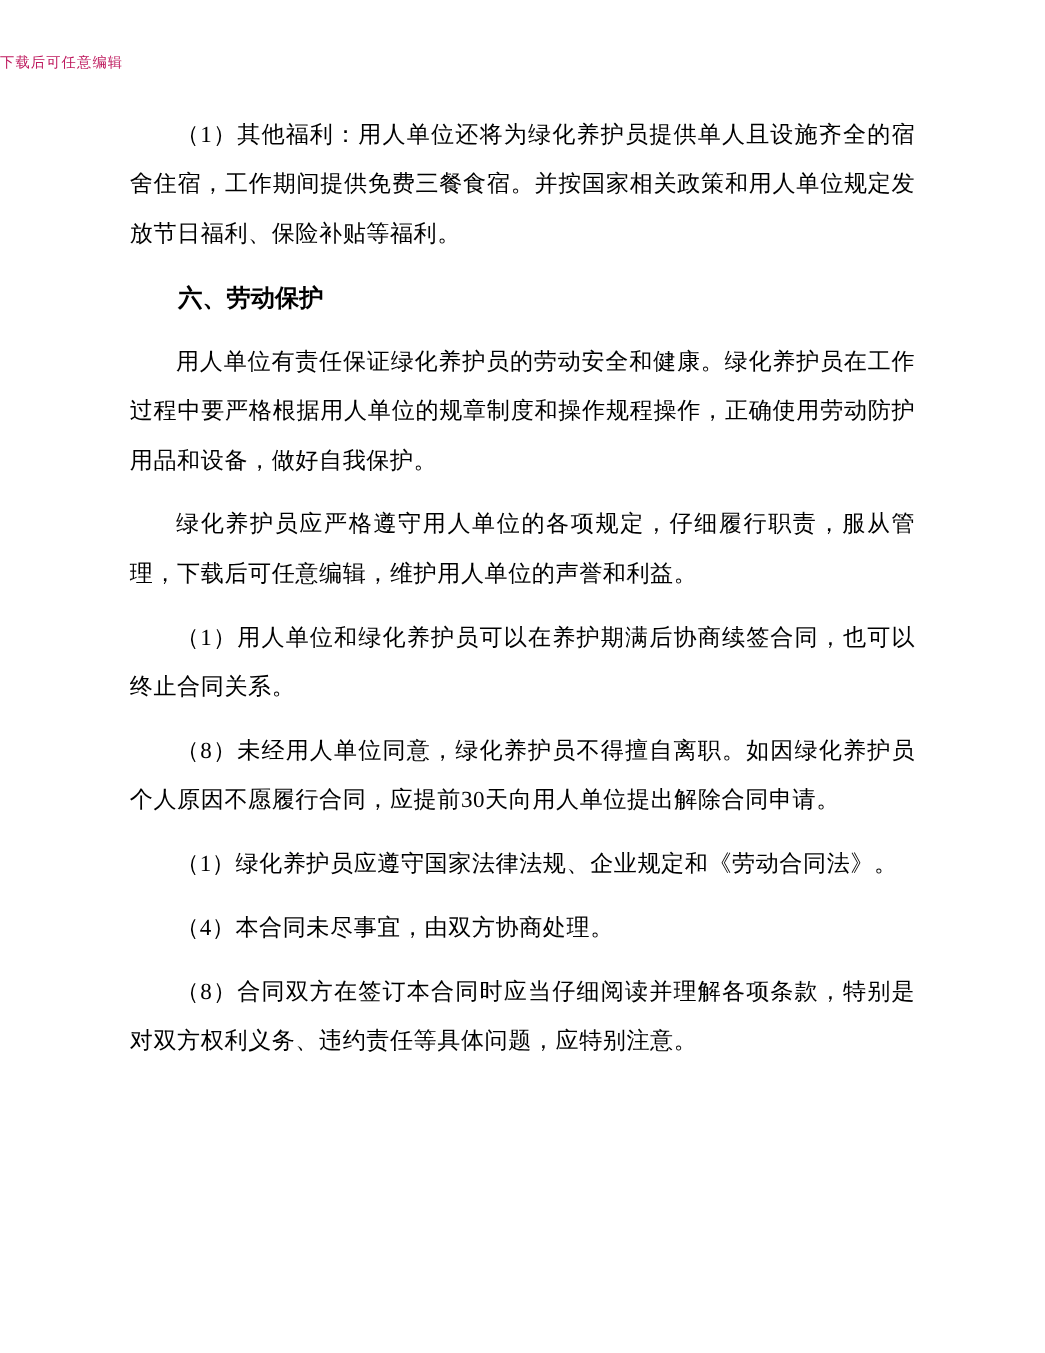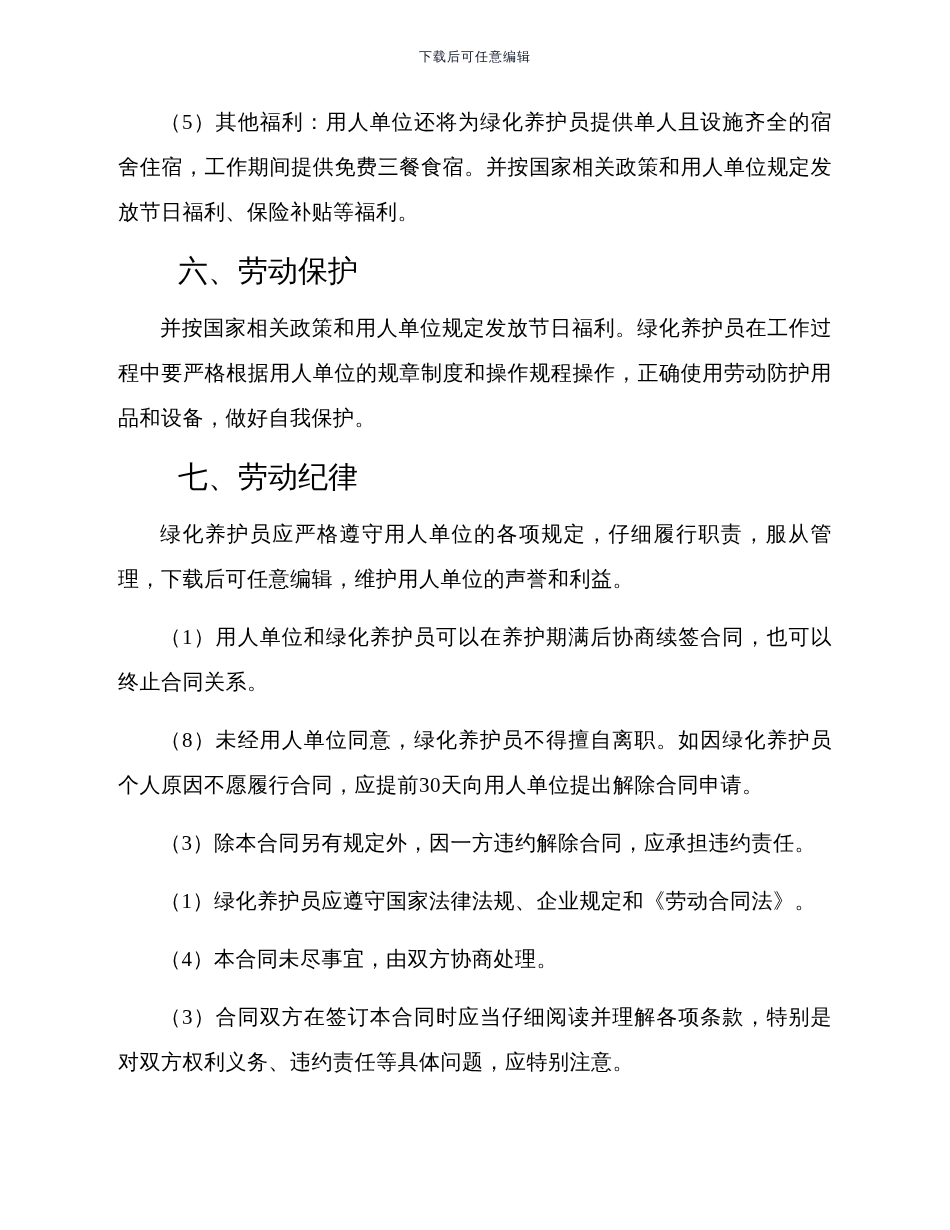--- a/index.html
+++ b/index.html
@@ -16,73 +16,70 @@
     box-sizing: border-box;
     padding: 100px 118px 60px 118px;
     font-family: "Liberation Serif", serif;
     color: #000000;
   }
   .watermark {
     position: absolute;
     top: 48px;
     left: 0;
     right: 0;
-    text-align: center;
     font-size: 13px;
     letter-spacing: 1px;
-    color: #0f172a;
+    color: #be185d;
     font-family: "Liberation Serif", serif;
   }
   .doc-body p.para {
     font-size: 21px;
     line-height: 45px;
     text-align: justify;
     text-indent: 2em;
     letter-spacing: 0.5px;
     margin: 0 0 13px 0;
   }
   .doc-body h2.heading {
-    font-size: 30px;
+    font-size: 22px;
     line-height: 45px;
-    font-weight: normal;
+    font-weight: bold;
     font-family: "Liberation Sans", sans-serif;
     text-indent: 2em;
     margin: 8px 0 13px 0;
   }
   .doc-body p.para:last-child {
     margin-bottom: 0;
   }
 </style>
 </head>
 <body>
 
 <div class="page">
 
   <div class="watermark">下载后可任意编辑</div>
 
   <div class="doc-body">
 
-    <p class="para">（5）其他福利：用人单位还将为绿化养护员提供单人且设施齐全的宿舍住宿，工作期间提供免费三餐食宿。并按国家相关政策和用人单位规定发放节日福利、保险补贴等福利。</p>
+    <p class="para">（1）其他福利：用人单位还将为绿化养护员提供单人且设施齐全的宿舍住宿，工作期间提供免费三餐食宿。并按国家相关政策和用人单位规定发放节日福利、保险补贴等福利。</p>
 
     <h2 class="heading">六、劳动保护</h2>
 
-    <p class="para">并按国家相关政策和用人单位规定发放节日福利。绿化养护员在工作过程中要严格根据用人单位的规章制度和操作规程操作，正确使用劳动防护用品和设备，做好自我保护。</p>
+    <p class="para">用人单位有责任保证绿化养护员的劳动安全和健康。绿化养护员在工作过程中要严格根据用人单位的规章制度和操作规程操作，正确使用劳动防护用品和设备，做好自我保护。</p>
 
-    <h2 class="heading">七、劳动纪律</h2>
 
     <p class="para">绿化养护员应严格遵守用人单位的各项规定，仔细履行职责，服从管理，下载后可任意编辑，维护用人单位的声誉和利益。</p>
 
 
     <p class="para">（1）用人单位和绿化养护员可以在养护期满后协商续签合同，也可以终止合同关系。</p>
 
     <p class="para">（8）未经用人单位同意，绿化养护员不得擅自离职。如因绿化养护员个人原因不愿履行合同，应提前30天向用人单位提出解除合同申请。</p>
 
-    <p class="para">（3）除本合同另有规定外，因一方违约解除合同，应承担违约责任。</p>
 
 
     <p class="para">（1）绿化养护员应遵守国家法律法规、企业规定和《劳动合同法》。</p>
 
     <p class="para">（4）本合同未尽事宜，由双方协商处理。</p>
 
-    <p class="para">（3）合同双方在签订本合同时应当仔细阅读并理解各项条款，特别是对双方权利义务、违约责任等具体问题，应特别注意。</p>
+    <p class="para">（8）合同双方在签订本合同时应当仔细阅读并理解各项条款，特别是对双方权利义务、违约责任等具体问题，应特别注意。</p>
 
   </div>
 </div>
 
 </body></html>

